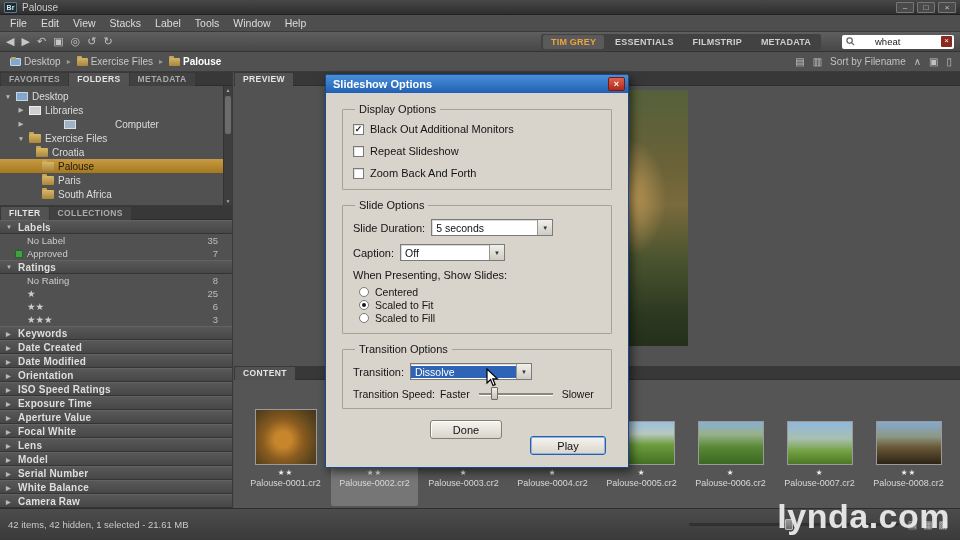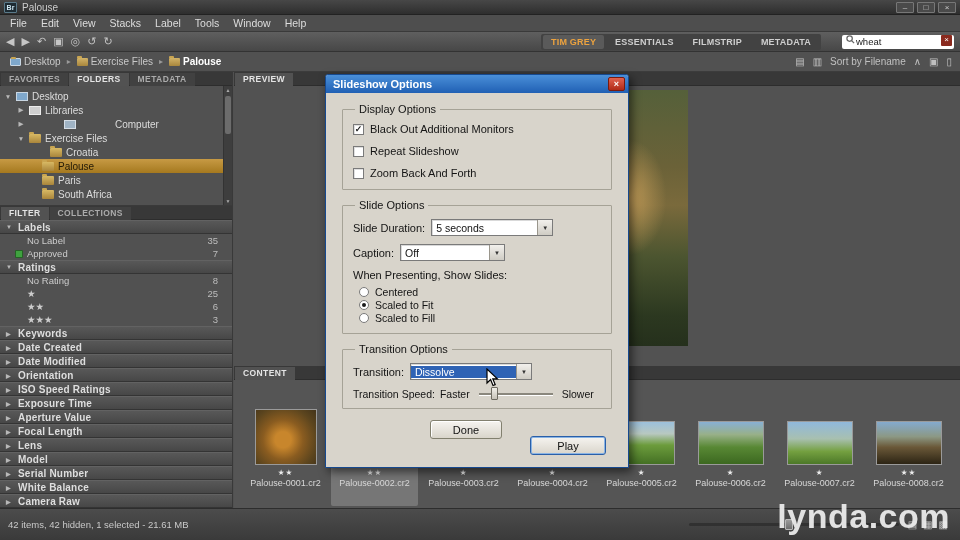--- a/index.html
+++ b/index.html
@@ -16,21 +16,21 @@
   
   .menubar{position:absolute;top:15px;left:0;right:0;height:17px;background:#4e4e4e;border-bottom:1px solid #3a3a3a;display:flex;align-items:center;padding-left:3px;}
   .menu-item{padding:0 7px;color:#ddd;font-size:10.5px;}
 
   
   .toolbar{position:absolute;top:32px;left:0;right:0;height:20px;background:linear-gradient(#5f5f5f,#474747);border-bottom:1px solid #333;display:flex;align-items:center;padding:0 6px;gap:7px;}
   .tool-ico{color:#c6c6c6;font-size:11px;line-height:1;}
   .ws-strip{margin-left:auto;display:flex;align-items:center;background:#424242;border-radius:2px;padding:1px 2px;gap:3px;}
   .ws-tab{color:#cfcfcf;font-weight:bold;font-size:9px;padding:2px 8px;letter-spacing:.2px;}
   .ws-tab.active{color:#eda33f;background:#5a5a5a;border-radius:2px;}
-  .search-box{width:112px;height:14px;background:#fff;border-radius:2px;display:flex;padding:0 2px 0 4px;gap:1px;margin-left:14px;}
+  .search-box{width:112px;height:14px;background:#fff;border-radius:2px;display:flex;align-items:center;padding:0 2px 0 4px;gap:20px;margin-left:14px;}
   .search-text{flex:1;border:0;outline:0;font-size:9.5px;color:#222;font-family:"Liberation Sans",sans-serif;min-width:0;background:transparent;}
   .search-clear{width:11px;height:11px;background:#8a2a1e;color:#fff;font-size:8px;line-height:10px;text-align:center;border-radius:1px;}
 
   
   .pathbar{position:absolute;top:52px;left:0;right:0;height:20px;background:#515151;border-bottom:1px solid #3c3c3c;display:flex;align-items:center;padding:0 8px;font-size:10px;color:#c8c8c8;}
   .crumb{display:flex;align-items:center;gap:4px;}
   .crumb-item{display:flex;align-items:center;gap:3px;padding:0 2px;}
   .crumb-item.current{color:#fff;font-weight:bold;}
   .crumb-sep{color:#9a9a9a;font-size:8px;}
   .crumb-ico{width:11px;height:8px;background:linear-gradient(#d2b368,#a8863c);border-radius:1px;position:relative;}
@@ -238,21 +238,21 @@
         <div class="tree-row" style="padding-left: 17px; gap: 39px;">
           <span class="tree-arrow">▶</span>
           <span class="tree-ico ico-computer"></span>
           <span>Computer</span>
         </div>
         <div class="tree-row" style="padding-left: 17px;">
           <span class="tree-arrow">▼</span>
           <span class="tree-ico ico-folder"></span>
           <span>Exercise Files</span>
         </div>
-        <div class="tree-row" style="padding-left: 38px;">
+        <div class="tree-row" style="padding-left: 24px;">
           <span class="tree-arrow"></span>
           <span class="tree-ico ico-folder"></span>
           <span>Croatia</span>
         </div>
         <div class="tree-row selected" style="padding-left: 30px;">
           <span class="tree-arrow"></span>
           <span class="tree-ico ico-folder"></span>
           <span>Palouse</span>
         </div>
         <div class="tree-row" style="padding-left: 30px;">
@@ -332,21 +332,21 @@
         <div class="filter-header">
           <span class="filter-tri">▶</span>
           <span>Exposure Time</span>
         </div>
         <div class="filter-header">
           <span class="filter-tri">▶</span>
           <span>Aperture Value</span>
         </div>
         <div class="filter-header">
           <span class="filter-tri">▶</span>
-          <span>Focal Length</span>
+          <span>Focal White</span>
         </div>
         <div class="filter-header">
           <span class="filter-tri">▶</span>
           <span>Lens</span>
         </div>
         <div class="filter-header">
           <span class="filter-tri">▶</span>
           <span>Model</span>
         </div>
         <div class="filter-header">

